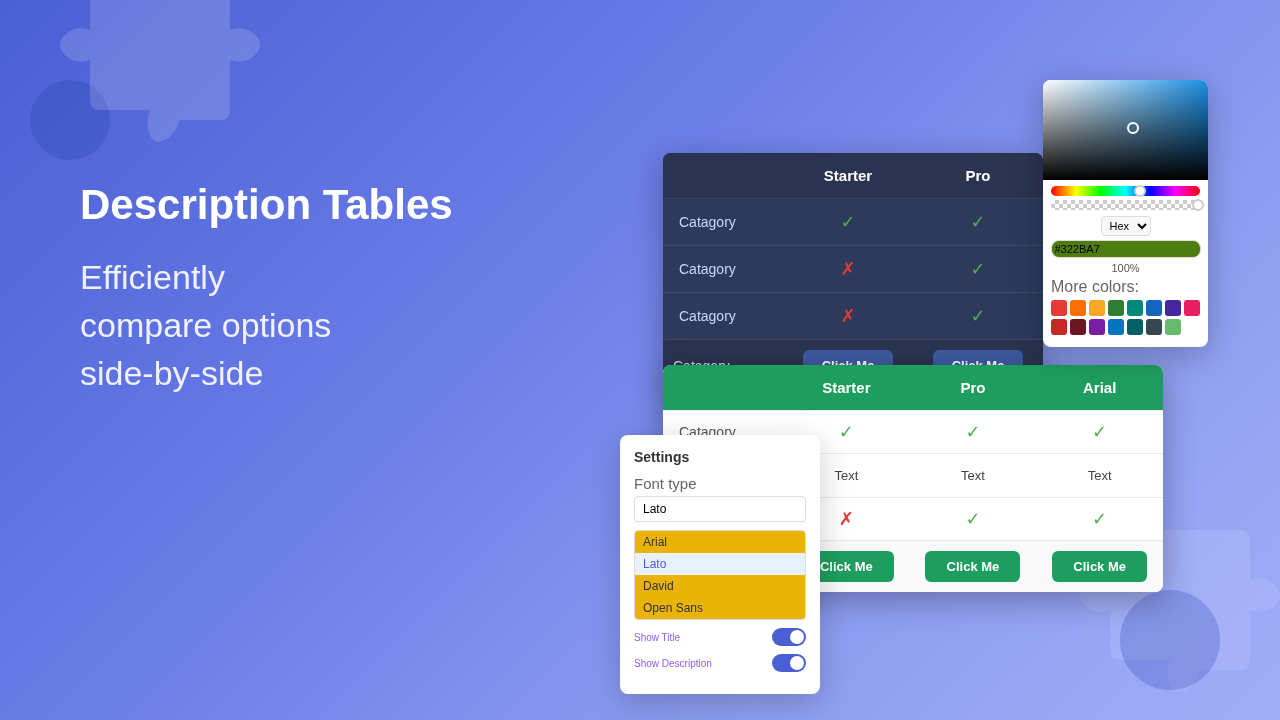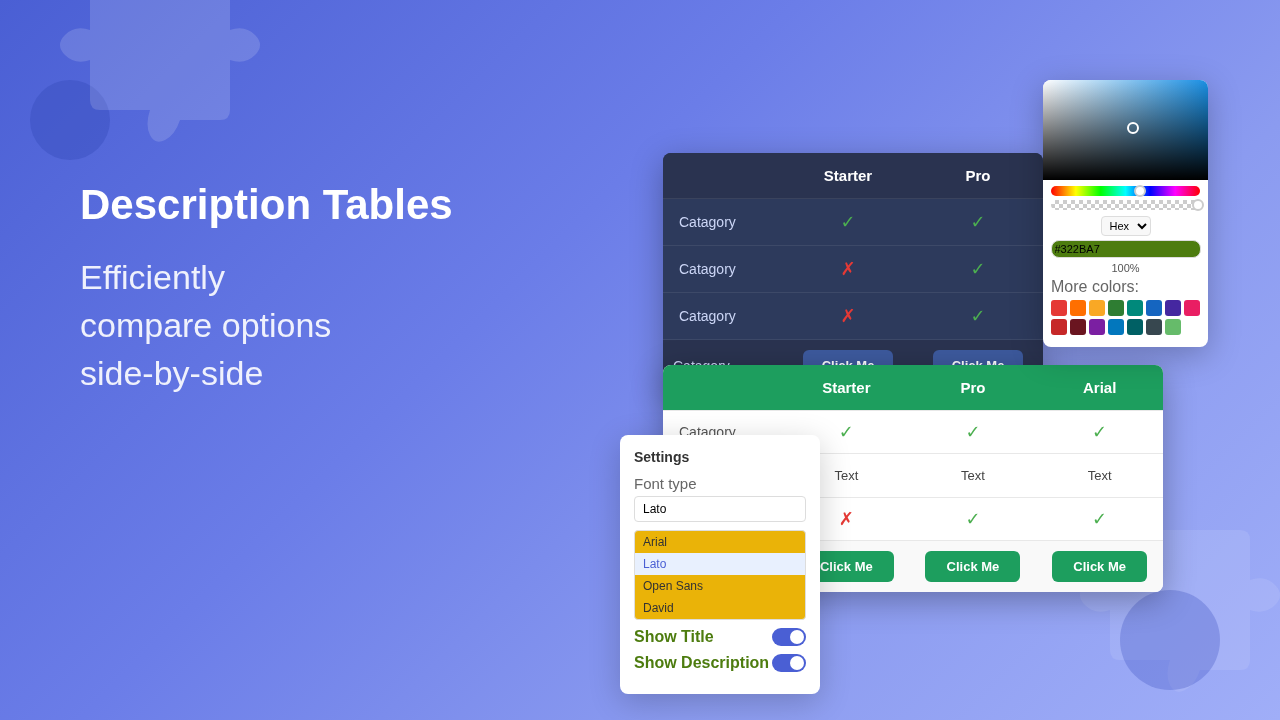--- a/index.html
+++ b/index.html
@@ -366,23 +366,22 @@
       color: #999;
       margin-bottom: 10px;
     }
     .settings-toggle-row {
       display: flex;
       align-items: center;
       justify-content: space-between;
       margin-bottom: 8px;
     }
     .toggle-label {
-      font-size: 16px;
-      color: #4d7c0f;
-      font-weight: bold;
+      font-size: 10px;
+      color: #8b5cf6;
     }
     .toggle {
       width: 34px;
       height: 18px;
       border-radius: 9px;
       background: #4a5fd4;
       position: relative;
       cursor: pointer;
     }
     .toggle-knob {
@@ -544,22 +543,22 @@
     <select class="font-select">
       <option>Lato</option>
       <option>Arial</option>
       <option>Open Sans</option>
       <option>David</option>
     </select>
   </div>
   <div class="font-dropdown">
     <div class="font-option">Arial</div>
     <div class="font-option selected">Lato</div>
+    <div class="font-option">David</div>
     <div class="font-option">Open Sans</div>
-    <div class="font-option">David</div>
   </div>
   <div class="settings-toggle-row">
     <span class="toggle-label">Show Title</span>
     <div class="toggle">
       <div class="toggle-knob"></div>
     </div>
   </div>
   <div class="settings-toggle-row">
     <span class="toggle-label">Show Description</span>
     <div class="toggle">

